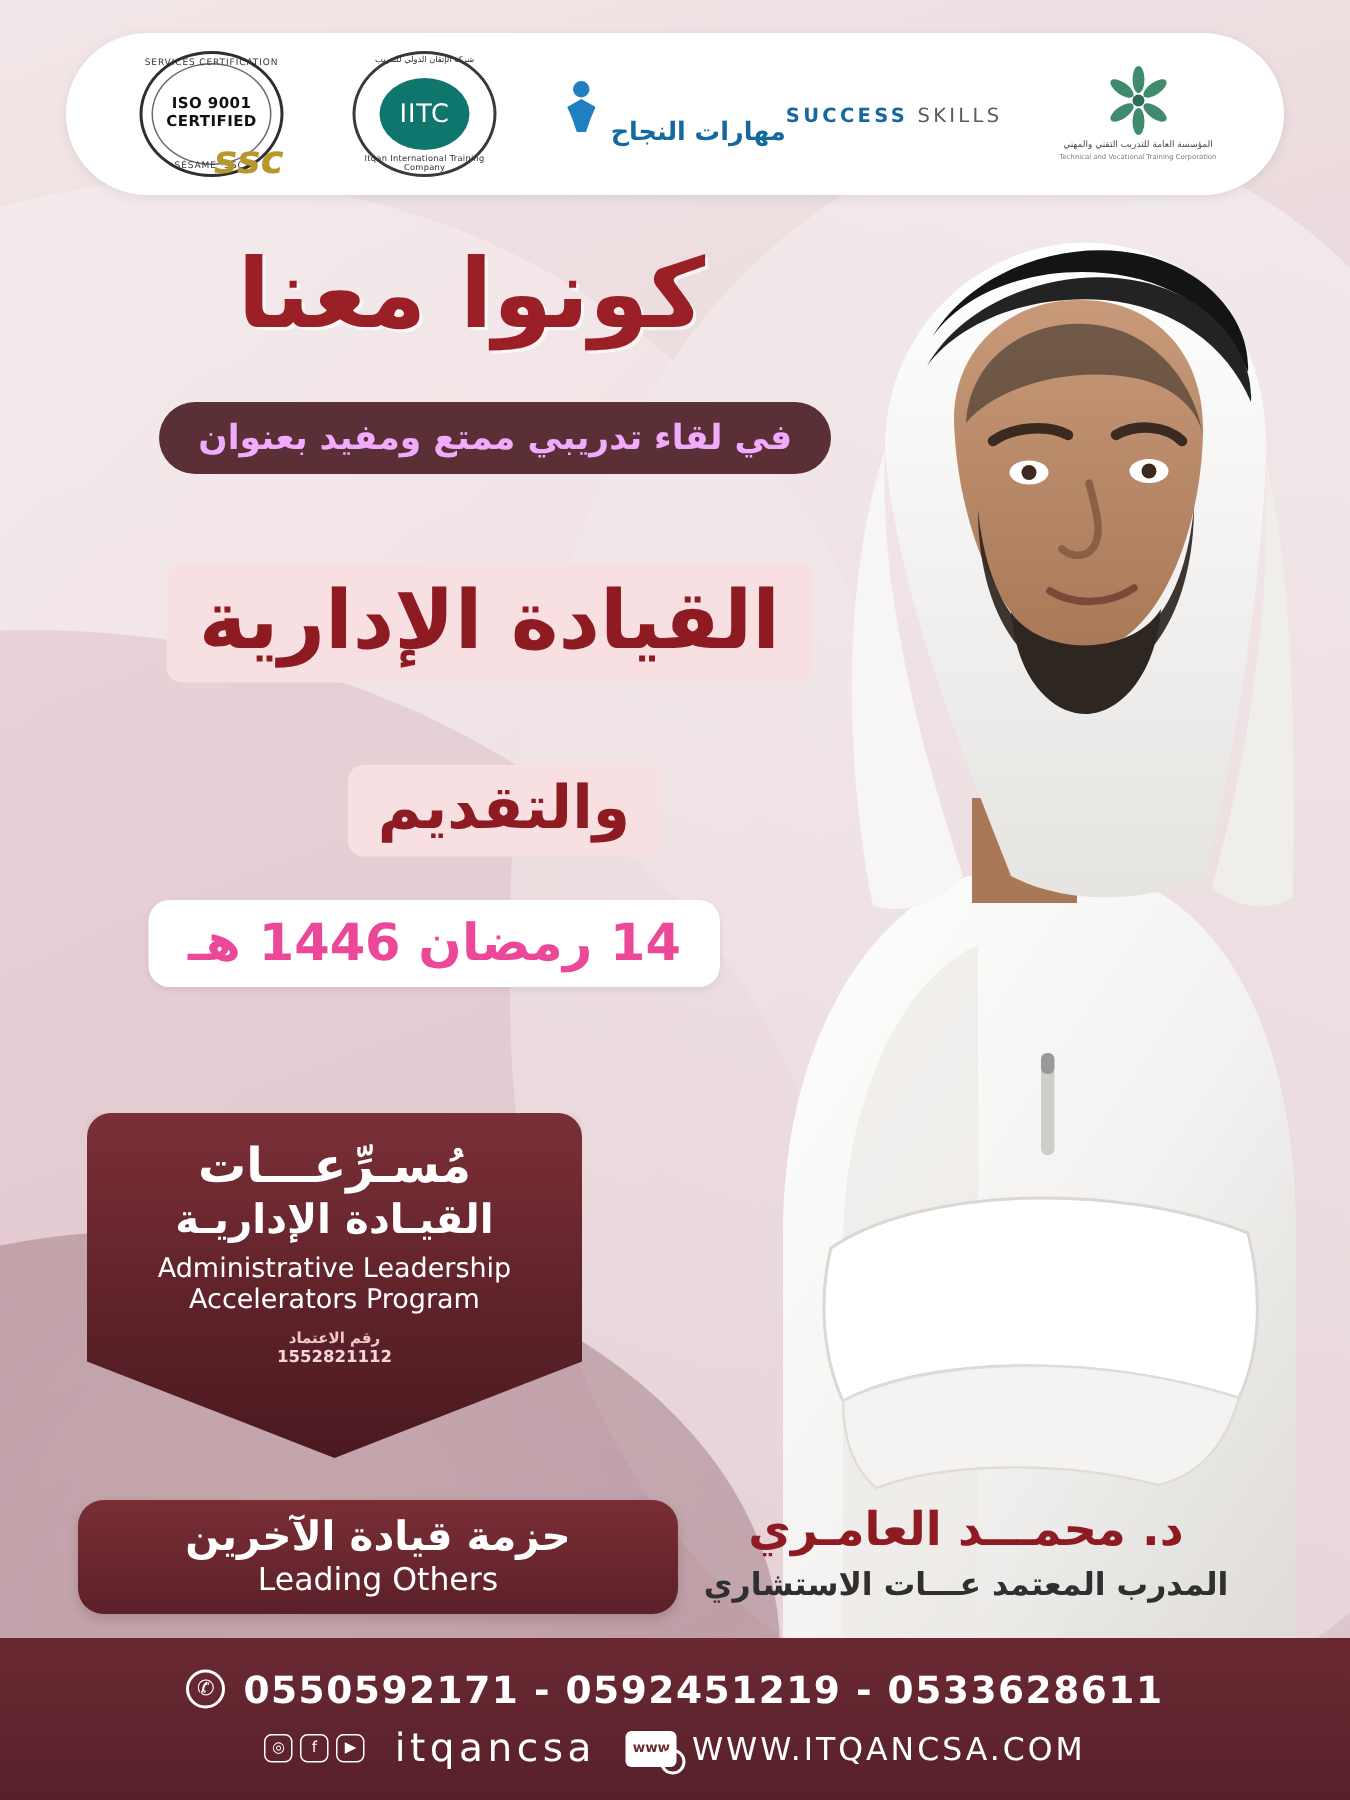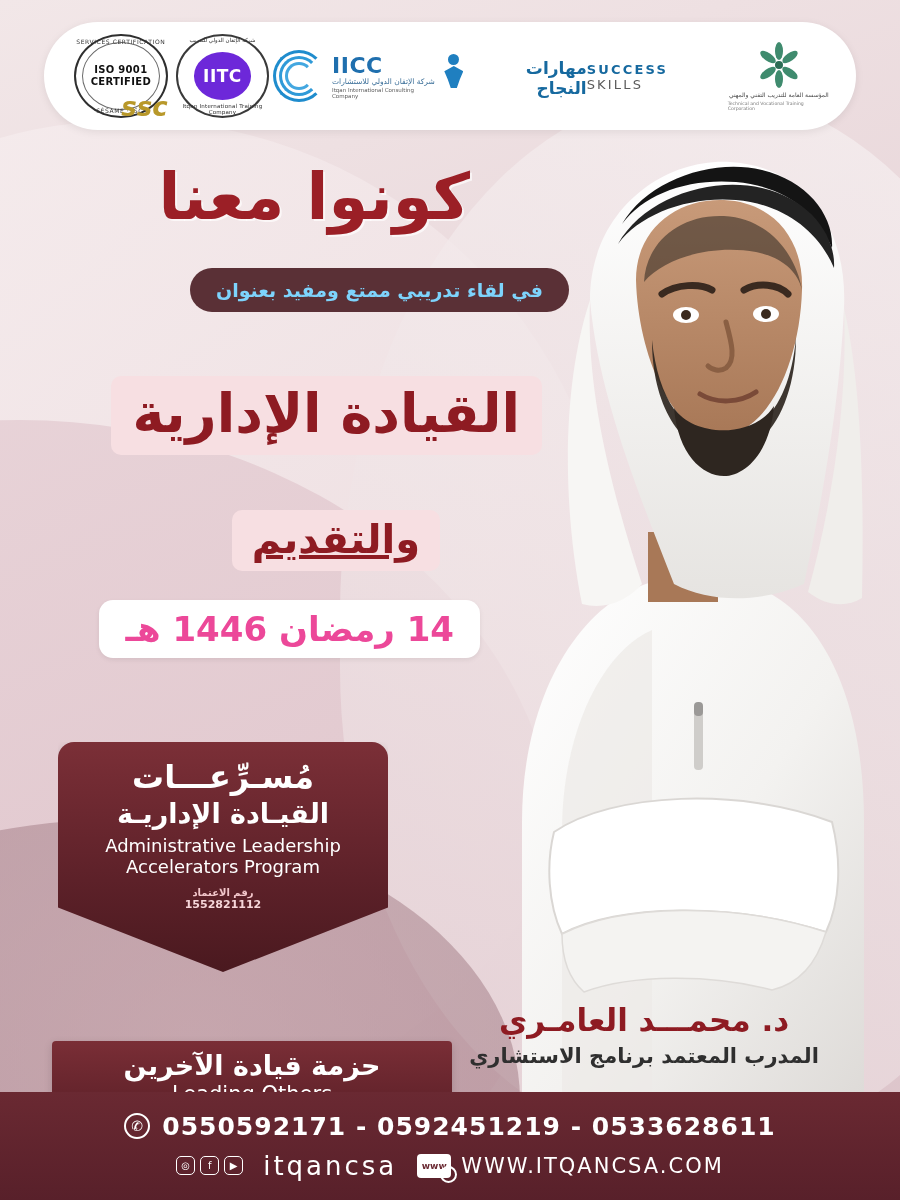--- a/index.html
+++ b/index.html
@@ -93,23 +93,23 @@
     position: absolute; right: 4px; bottom: 2px;
     font-size: 26px; font-weight: bold; font-style: italic;
     color: #b8982a; line-height: 1;
   }
 
   .cert-iitc { width: 104px; height: 92px; position: relative; }
   .iitc-ring { position: absolute; inset: 4px; border-radius: 50%; border: 2px solid #3a3a3a; }
   .iitc-inner {
     position: absolute; inset: 22px;
     border-radius: 50%;
-    background: #6d28d9;
+    background: #0f766e;
     display: flex; align-items: center; justify-content: center;
-    color: #fff; font-size: 17px; font-weight: bold; letter-spacing: .5px; text-align: right;
+    color: #fff; font-size: 17px; font-weight: normal; letter-spacing: .5px; text-align: right;
   }
   .iitc-arc-top, .iitc-arc-bot {
     position: absolute; left: 0; right: 0; text-align: center;
     font-size: 5.5px; color: #2e2e2e; letter-spacing: .2px;
   }
   .iitc-arc-top { top: 7px; }
   .iitc-arc-bot { bottom: 7px; }
 
   .cert-iicc { display: flex; align-items: center; gap: 6px; }
   .iicc-swirl { position: relative; width: 54px; height: 54px; }
@@ -163,24 +163,24 @@
     right: 430px; top: 160px;
     font-size: 64px; font-weight: 900;
     color: #9b1f26;
     letter-spacing: -1px;
     text-shadow: 2px 2px 0 rgba(255,255,255,.65);
     white-space: nowrap;
   }
 
   .subtitle-pill {
     position: absolute;
-    right: 331px; top: 268px;
+    right: 346px; top: 268px;
     background: #5a3036;
-    color: #7dd3fc;
-    font-size: 19px; font-weight: bold;
+    color: #f0abfc;
+    font-size: 23px; font-weight: bold;
     padding: 11px 26px;
     border-radius: 26px;
     white-space: nowrap;
   }
 
   .title-line1 {
     position: absolute;
     right: 358px; top: 338px;
     background: #f7dfe2;
     color: #8e1b22;
@@ -202,21 +202,20 @@
   }
   .title-line3 {
     position: absolute;
     right: 460px; top: 510px;
     background: #f7dfe2;
     color: #8e1b22;
     font-size: 40px; font-weight: 900;
     padding: 6px 20px 9px;
     border-radius: 10px;
     white-space: nowrap;
-    text-decoration: underline;
   }
 
   .date-pill {
     position: absolute;
     right: 420px; top: 600px;
     background: #ffffff;
     color: #ec4899;
     font-size: 34px; font-weight: bold;
     padding: 9px 26px;
     border-radius: 14px;
@@ -264,25 +263,24 @@
     font-size: 11px; color: #f6d6d9; font-weight: bold; direction: ltr;
   }
 
   
   .bundle-pill {
     position: absolute;
     left: 52px; top: 1000px;
     width: 400px;
     background: linear-gradient(180deg, #7a2e36 0%, #5c2028 100%);
     color: #ffffff;
-    border-radius: 4px;
+    border-radius: 17px;
     text-align: center;
     padding: 9px 0 11px;
     box-shadow: 0 3px 8px rgba(0,0,0,.15);
-    margin-top: 41px;
   }
   .bundle-pill .bp-ar { font-size: 27px; font-weight: 900; }
   .bundle-pill .bp-en { font-size: 21px; direction: ltr; margin-top: 1px; }
 
   
   .presenter {
     position: absolute;
     right: 46px; top: 966px;
     width: 420px;
     text-align: center;
@@ -423,32 +421,20 @@
       <div class="ssc-mark">ssc</div>
     </div>
 
     <div class="cert cert-iitc">
       <div class="iitc-ring"></div>
       <div class="iitc-arc-top">شركة الإتقان الدولي للتدريب</div>
       <div class="iitc-inner">IITC</div>
       <div class="iitc-arc-bot">Itqan International Training Company</div>
     </div>
 
-    <div class="cert cert-iicc">
-      <div class="iicc-swirl">
-        <span></span>
-          <span></span>
-          <span></span>
-      </div>
-      <div class="iicc-txt">
-        <div class="t1">IICC</div>
-        <div class="t2">شركة الإتقان الدولي للاستشارات</div>
-        <div class="t3">Itqan International Consulting Company</div>
-      </div>
-    </div>
 
     <div class="cert cert-success">
       <div class="succ-row">
         <div class="succ-figure">
           <div class="head"></div>
             <div class="body"></div>
         </div>
         <div class="succ-ar">مهارات النجاح</div>
       </div>
       <div class="succ-en">
@@ -492,21 +478,21 @@
     <div class="pb-acc-num">1552821112</div>
   </div>
 
   <div class="bundle-pill">
     <div class="bp-ar">حزمة قيادة الآخرين</div>
     <div class="bp-en">Leading Others</div>
   </div>
 
   <div class="presenter">
     <div class="name">د. محمـــد العامـري</div>
-    <div class="role">المدرب المعتمد برنامج الاستشاري</div>
+    <div class="role">المدرب المعتمد عـــات الاستشاري</div>
   </div>
 
   <div class="footer">
     <div class="footer-row">
       <span class="wa-icon">✆</span>
       <span class="phones">0550592171 - 0592451219 - 0533628611</span>
     </div>
     <div class="footer-row2">
       <span class="social-icons">
         <span>◎</span>

